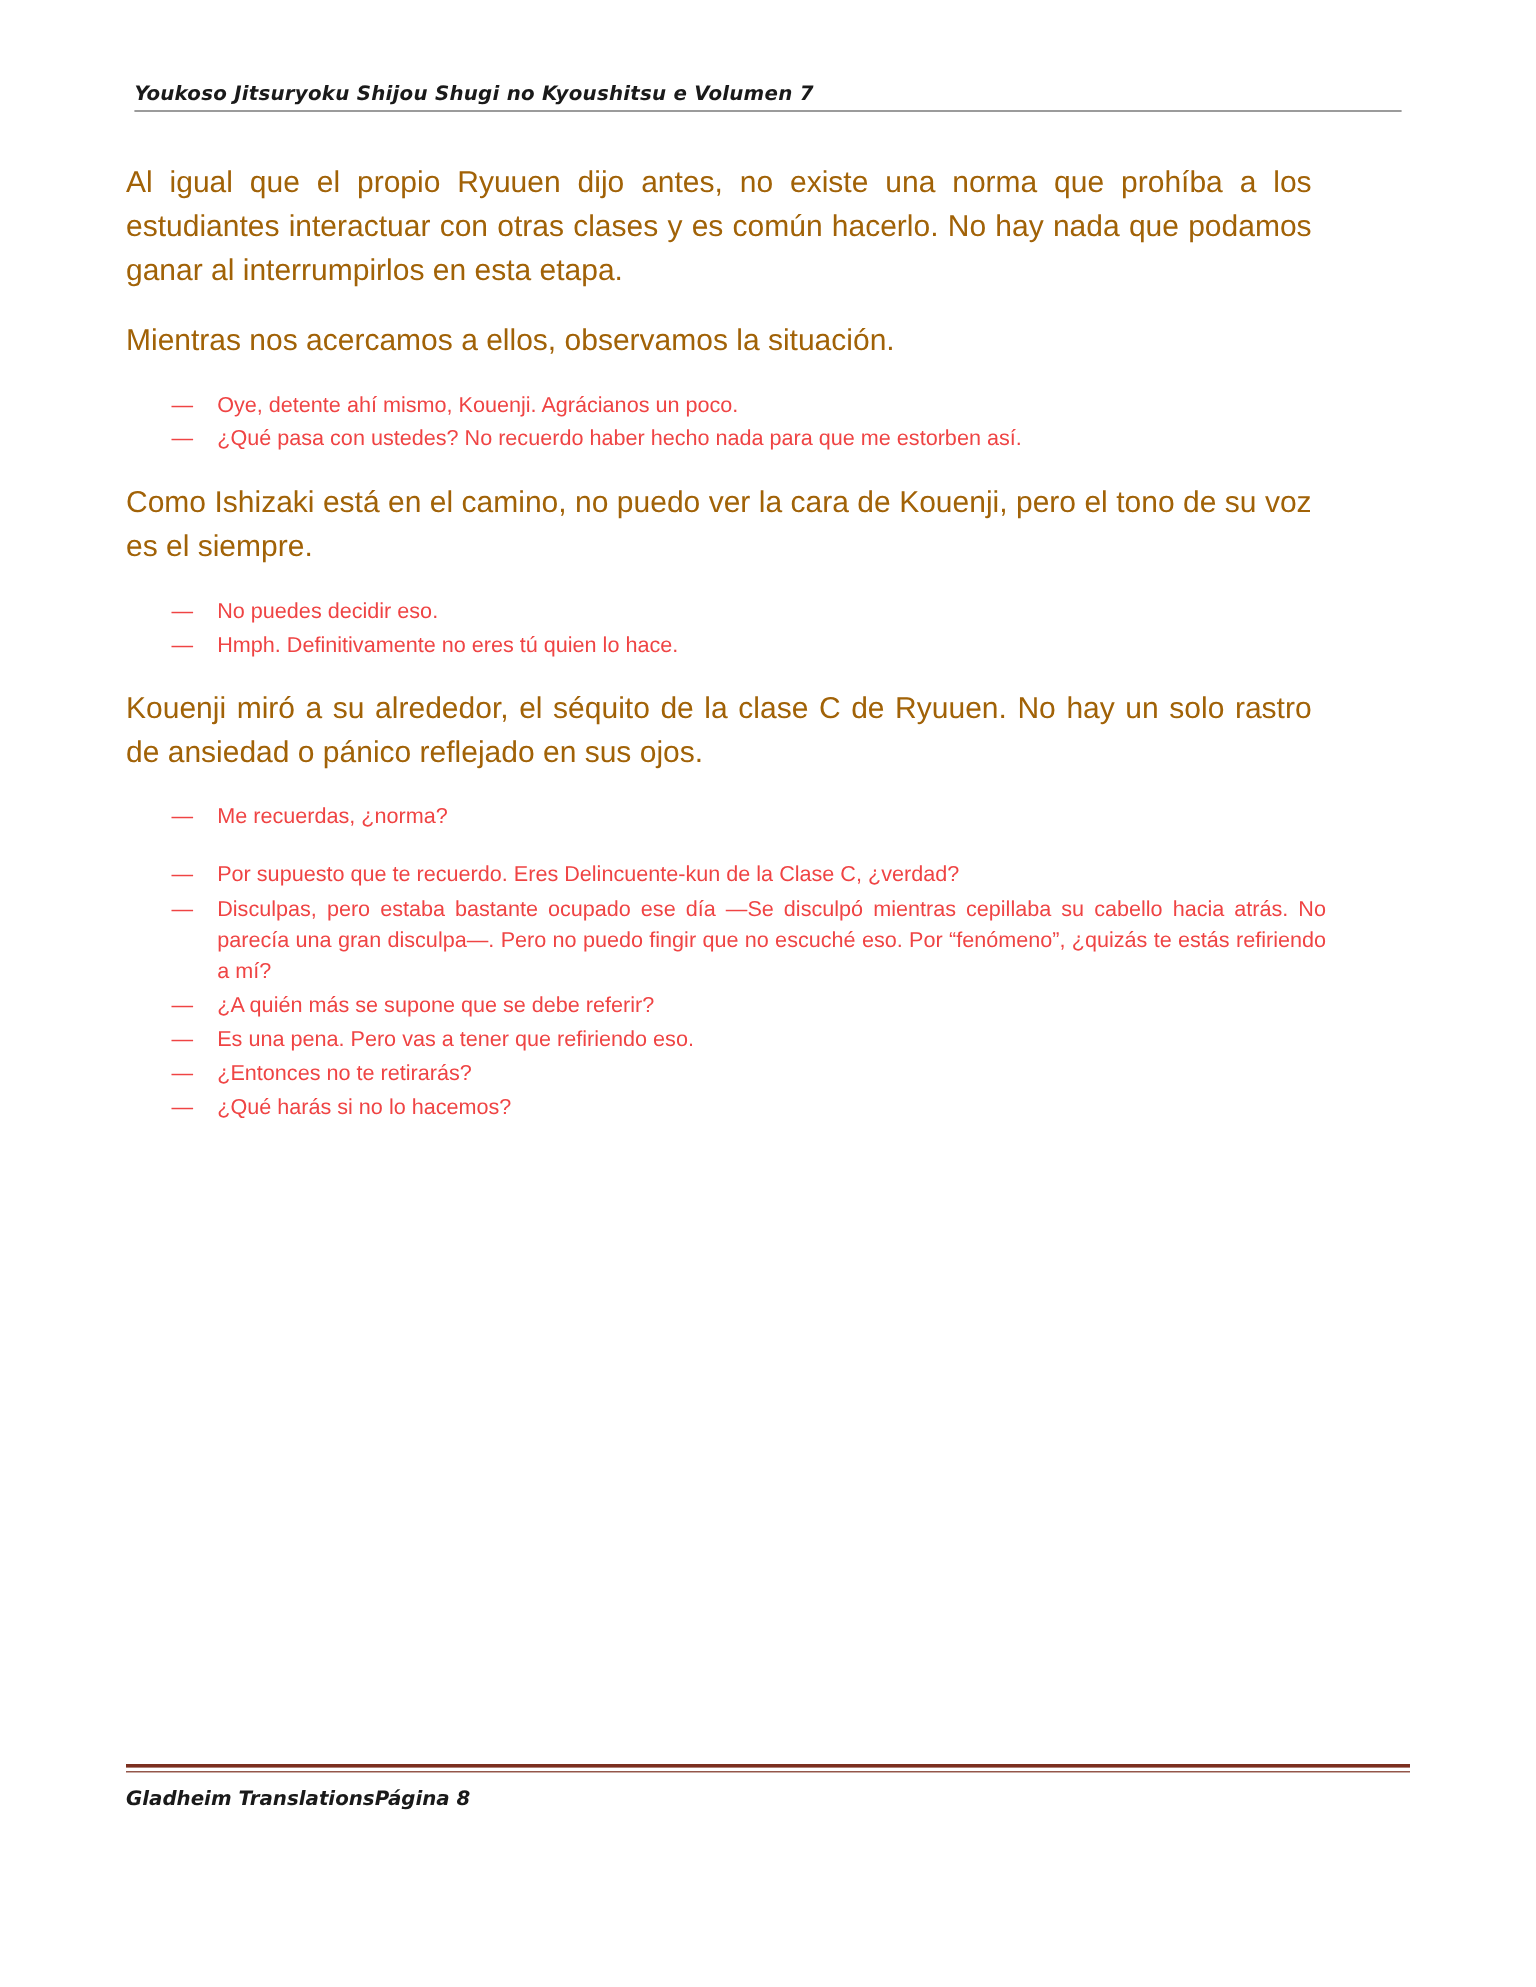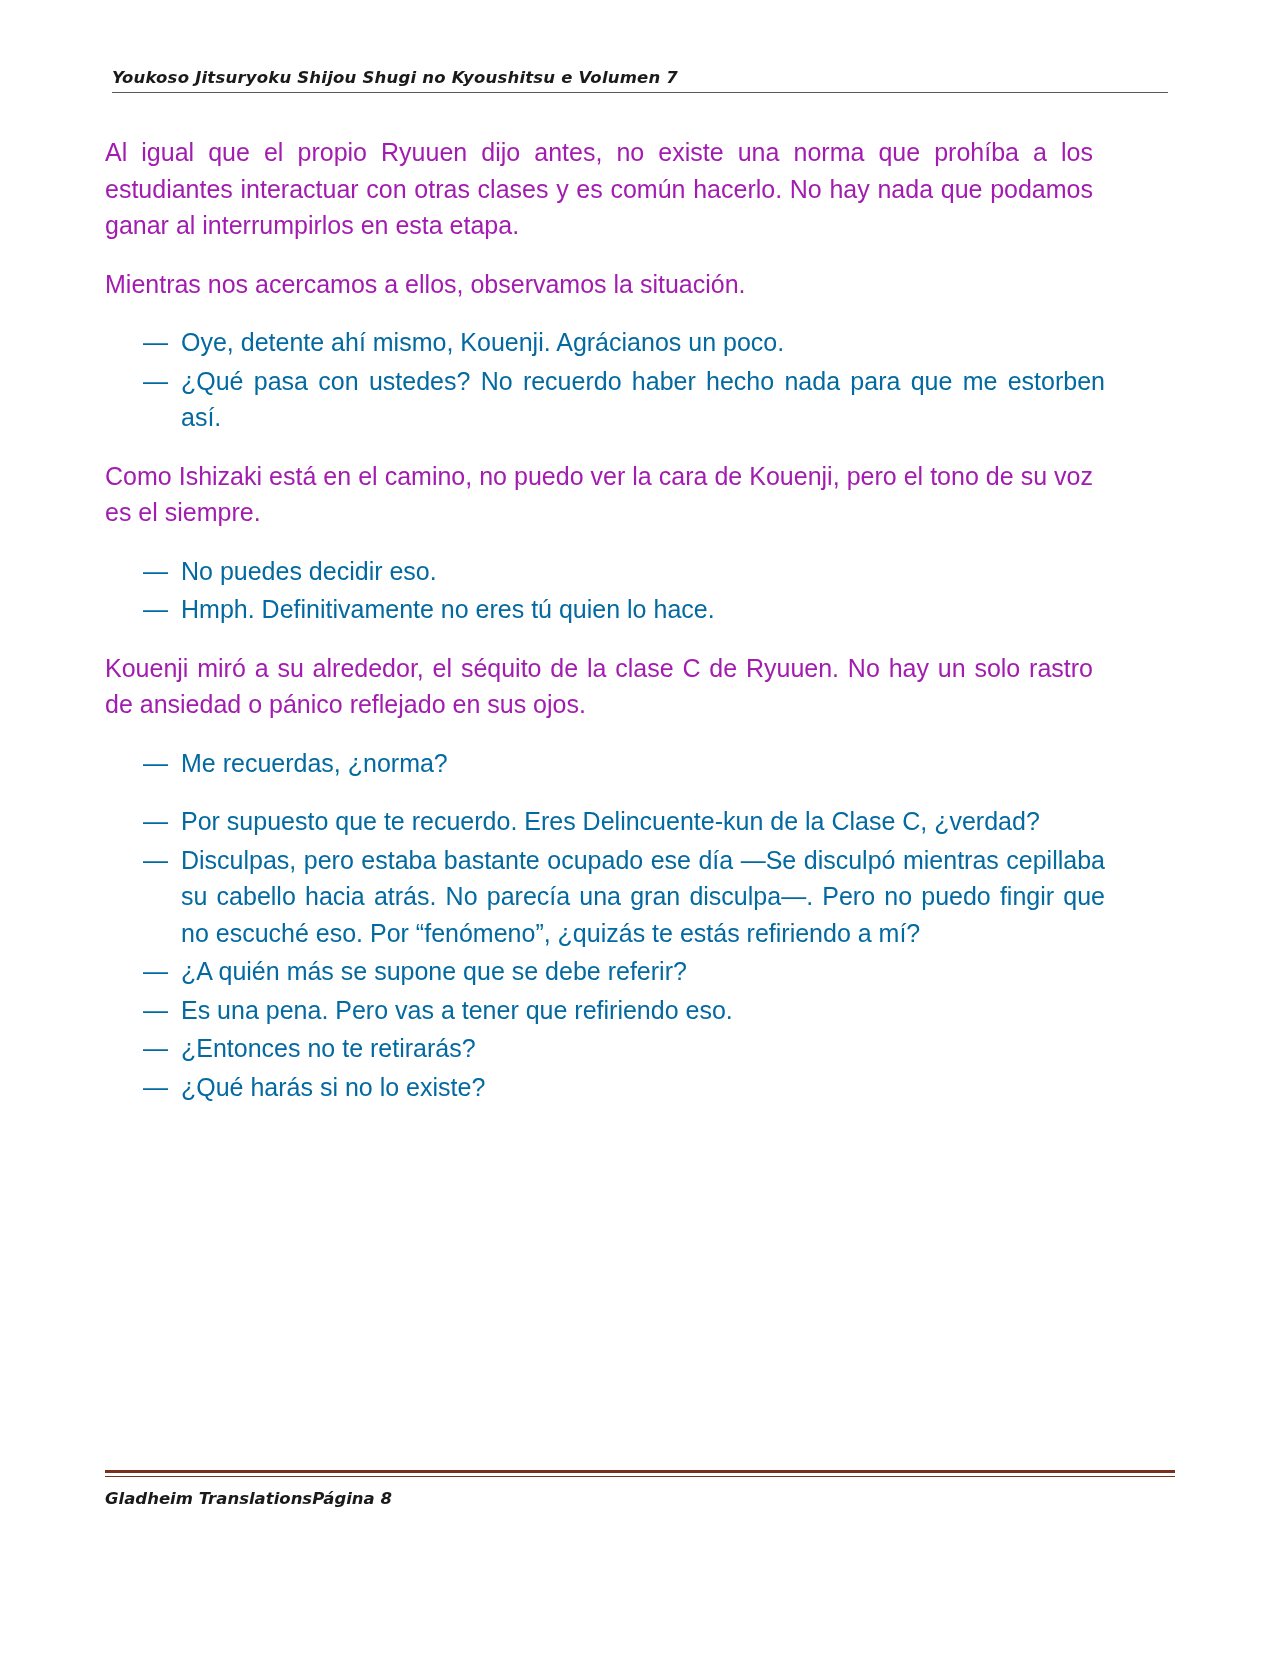--- a/index.html
+++ b/index.html
@@ -44,33 +44,33 @@
     top: 134px;
     left: 105px;
     width: 1000px;
   }
   p.para {
     margin: 0 12px 22px 0;
     font-size: 25px;
     line-height: 1.46;
     text-align: justify;
     text-justify: inter-word;
-    color: #a21caf;
+    color: #a16207;
   }
   ul.dlist {
     list-style: none;
     margin: 0 0 22px 0;
     padding: 0 0 0 38px;
   }
   ul.dlist li {
-    font-size: 25px;
+    font-size: 18px;
     line-height: 1.46;
     text-align: justify;
     text-justify: inter-word;
-    color: #0369a1;
+    color: #ef4444;
     margin: 0 0 2px 0;
     padding-left: 38px;
     text-indent: -38px;
   }
   ul.dlist li .dash {
     display: inline-block;
     width: 38px;
     text-indent: 0;
   }
   .footer {
@@ -134,21 +134,21 @@
       <li><span class="dash">—</span><span>Me recuerdas, ¿norma?</span></li>
     </ul>
 
 
     <ul class="dlist">
       <li><span class="dash">—</span><span>Por supuesto que te recuerdo. Eres Delincuente-kun de la Clase C, ¿verdad?</span></li>
       <li><span class="dash">—</span><span>Disculpas, pero estaba bastante ocupado ese día —Se disculpó mientras cepillaba su cabello hacia atrás. No parecía una gran disculpa—. Pero no puedo fingir que no escuché eso. Por “fenómeno”, ¿quizás te estás refiriendo a mí?</span></li>
       <li><span class="dash">—</span><span>¿A quién más se supone que se debe referir?</span></li>
       <li><span class="dash">—</span><span>Es una pena. Pero vas a tener que refiriendo eso.</span></li>
       <li><span class="dash">—</span><span>¿Entonces no te retirarás?</span></li>
-      <li><span class="dash">—</span><span>¿Qué harás si no lo existe?</span></li>
+      <li><span class="dash">—</span><span>¿Qué harás si no lo hacemos?</span></li>
     </ul>
 
   </div>
 
   <div class="footer">
     <div class="footer-rule-top"></div>
     <div class="footer-rule-bottom"></div>
     <div class="footer-row">
       <div class="footer-left">Gladheim Translations</div>
       <div class="footer-right">Página 8</div>

